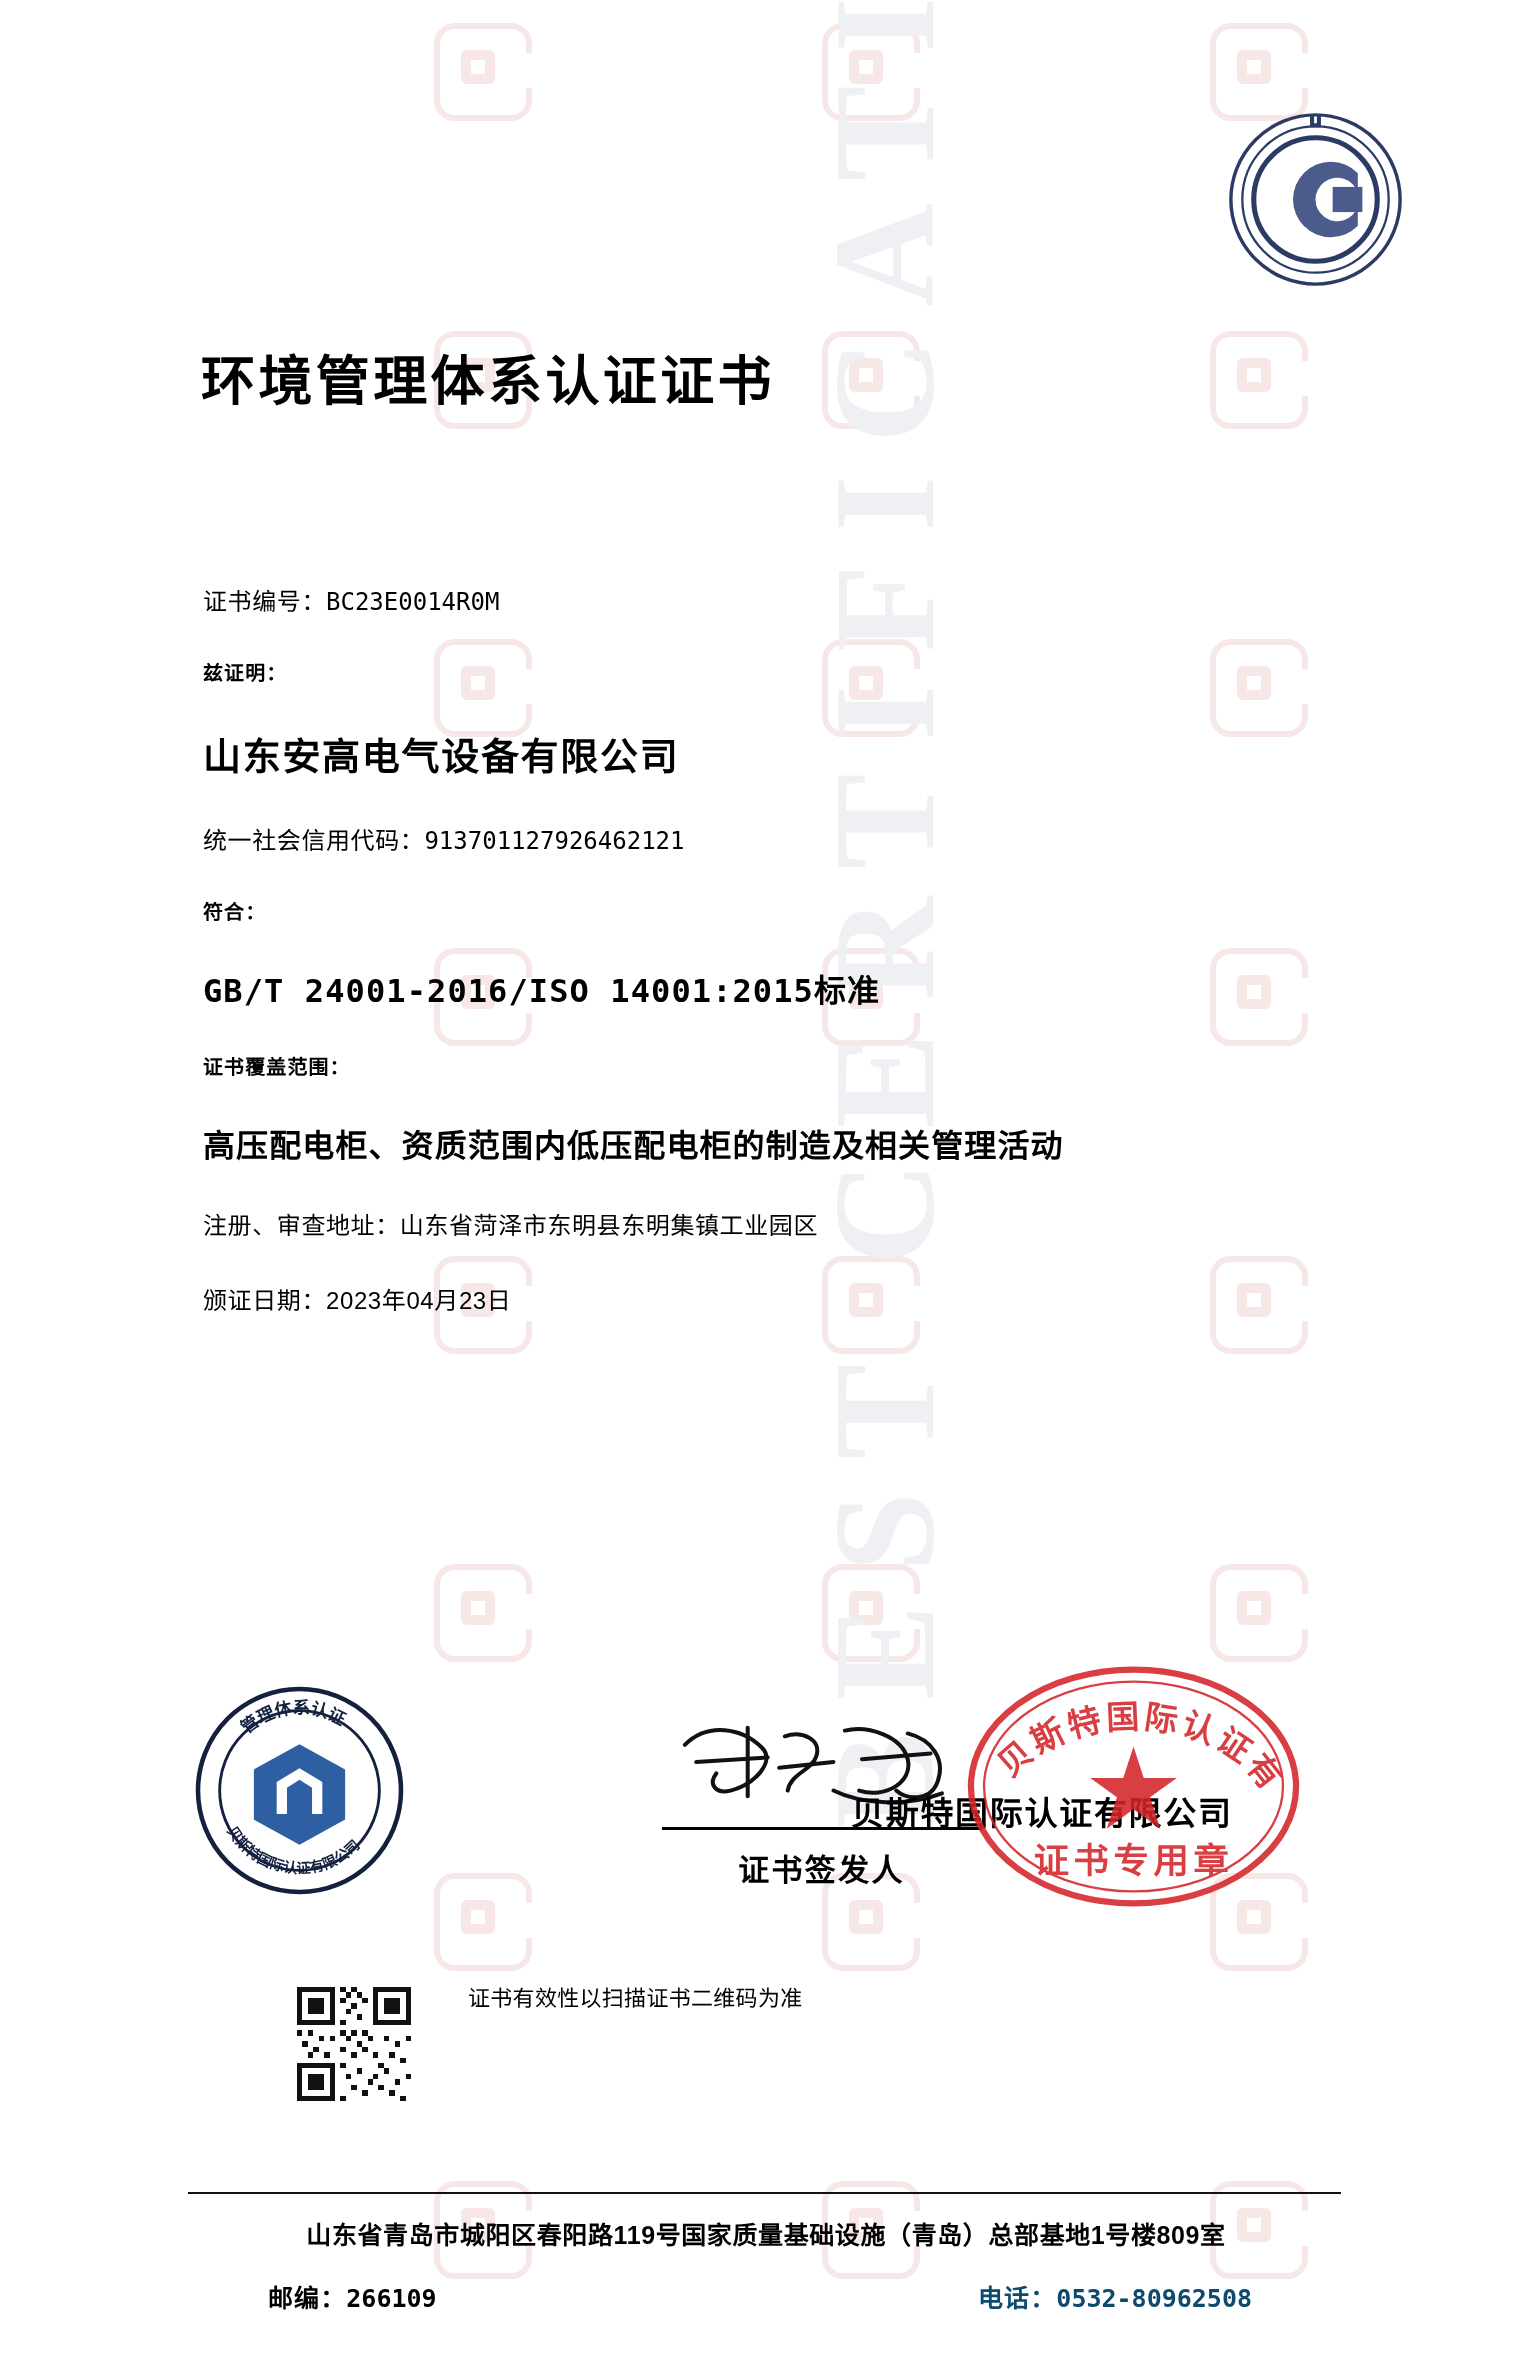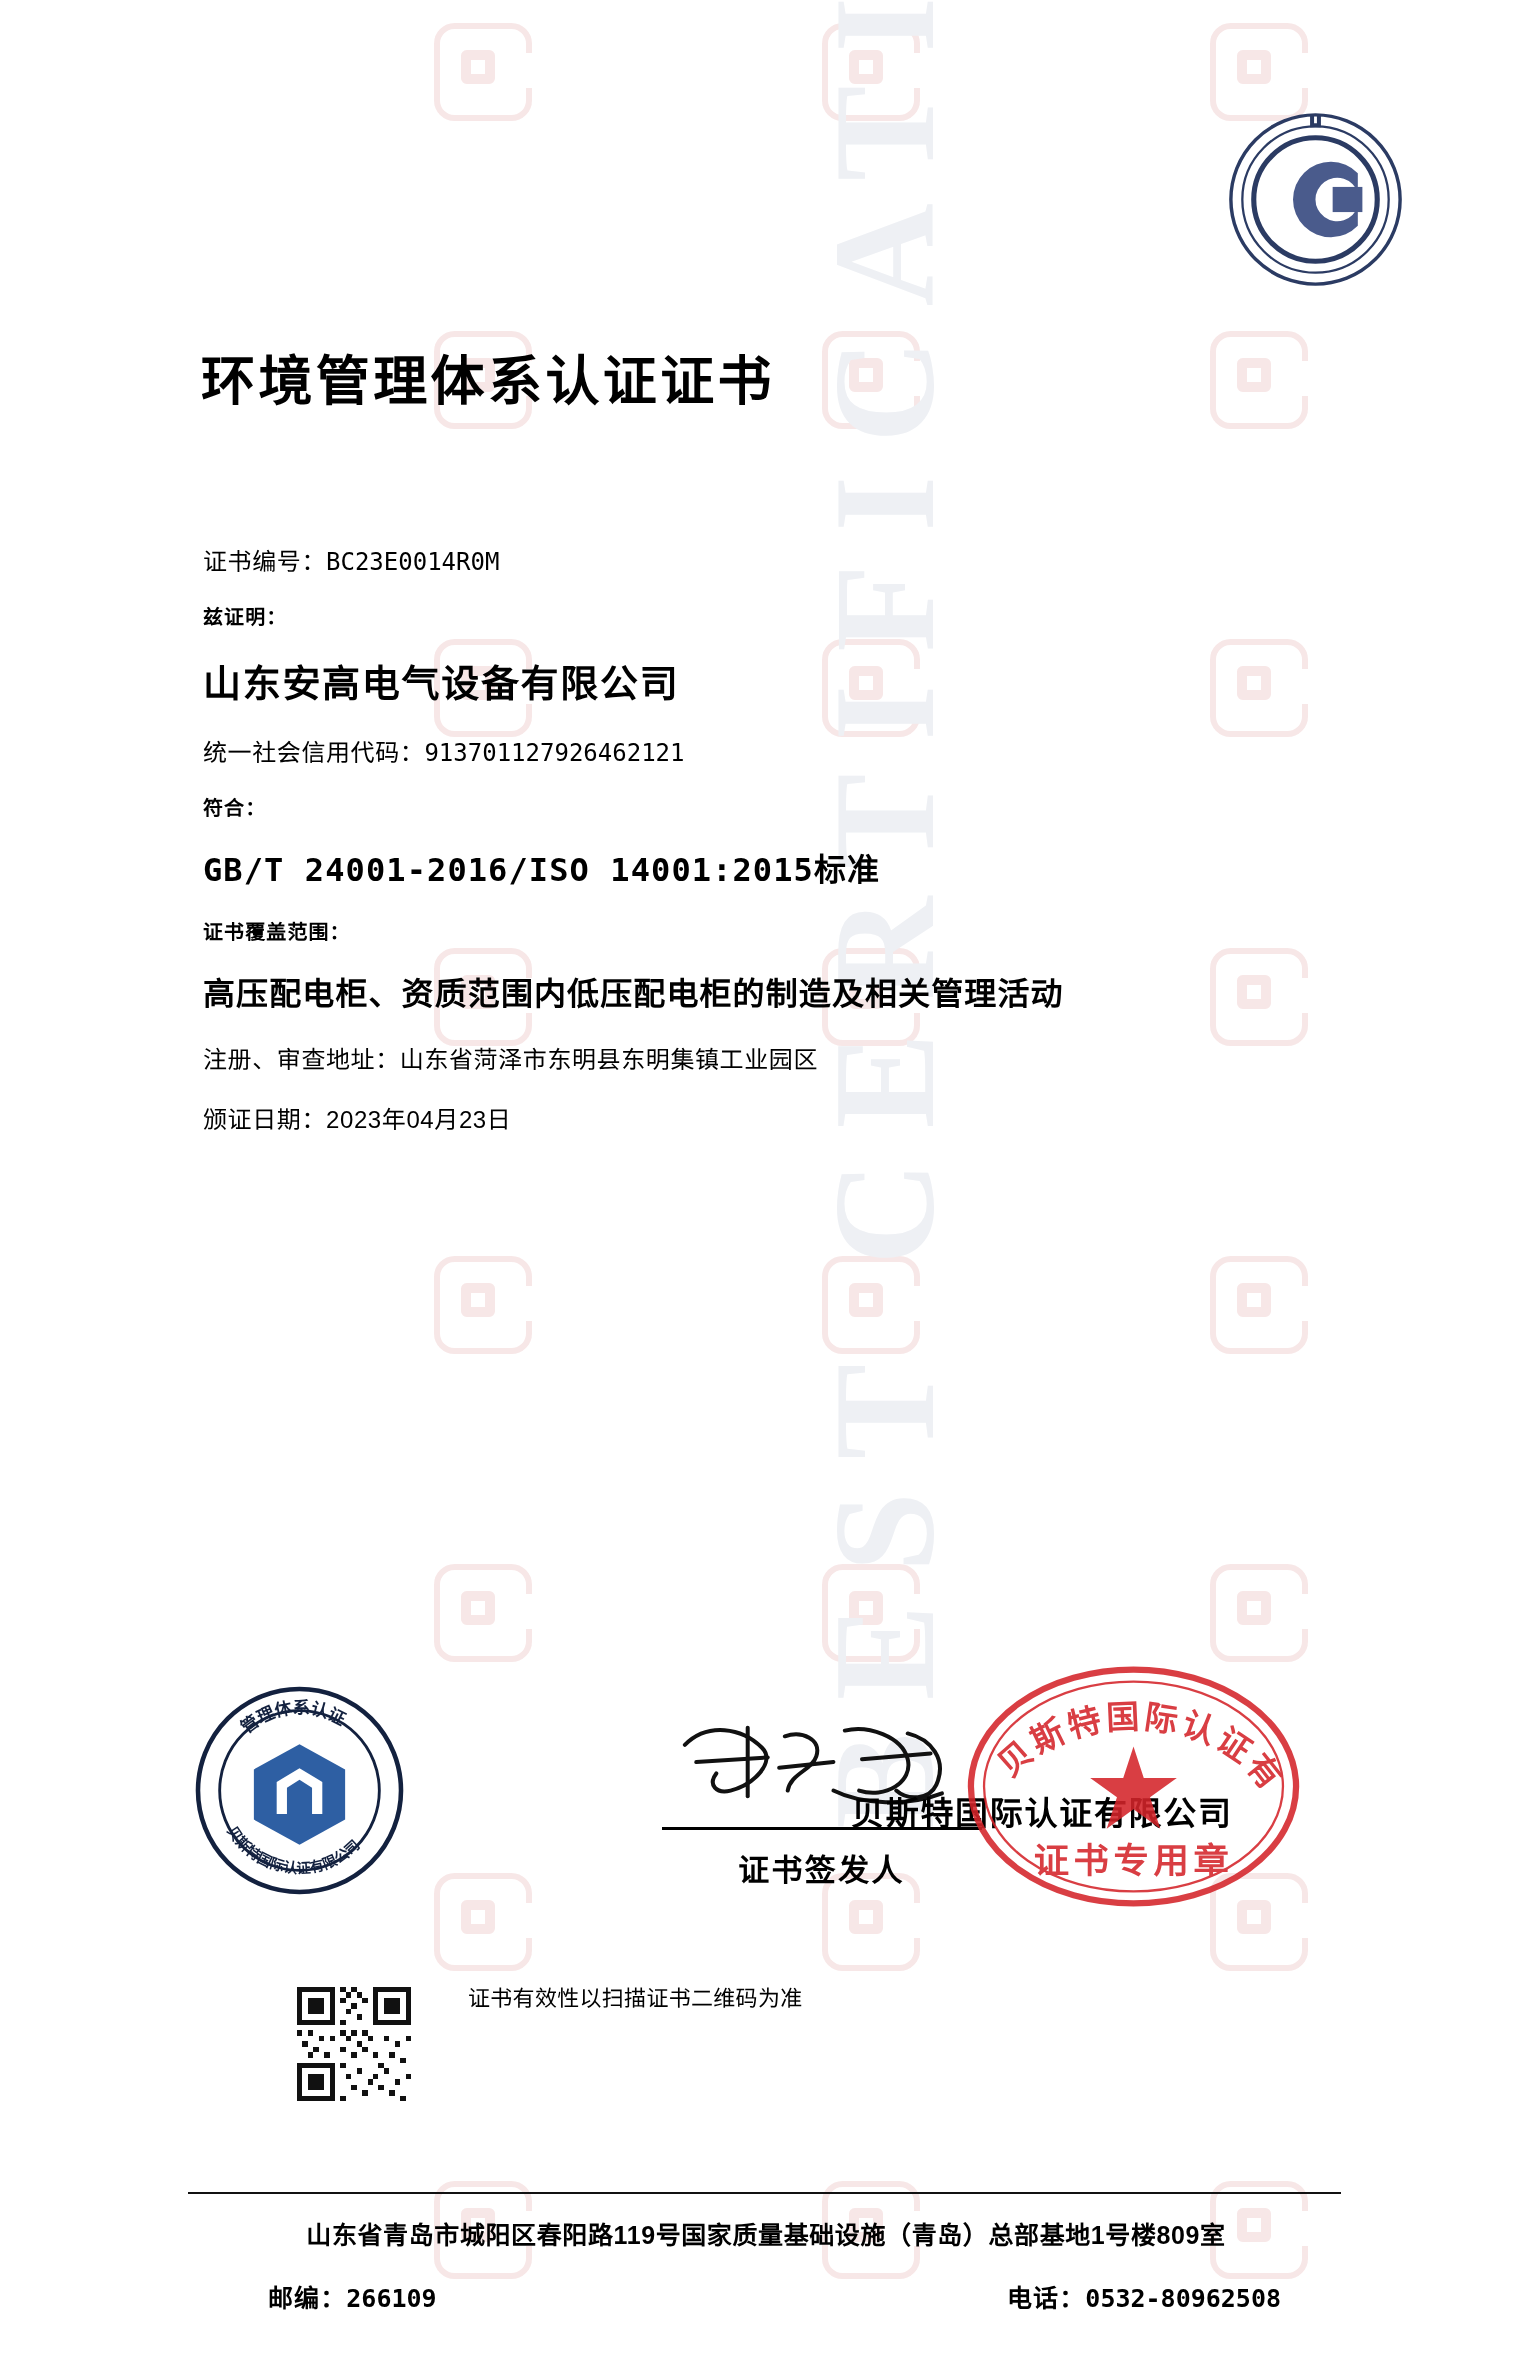--- a/index.html
+++ b/index.html
@@ -98,20 +98,21 @@
   
   .body-block {
     position: absolute;
     left: 203px;
     top: 542px;
     width: 1176px;
   }
   .line {
     white-space: nowrap;
     color: #000;
+    margin-top: 40px;
   }
   .l-small {
     font-size: 24px;
     margin-bottom: 24px;
     letter-spacing: 0.6px;
   }
   .l-mid {
     font-size: 20px;
     font-weight: 700;
     margin-bottom: 23px;
@@ -244,26 +245,26 @@
     position: absolute;
     left: 268px;
     top: 2278px;
     font-size: 25px;
     font-weight: 700;
     letter-spacing: 1.1px;
     color: #000;
   }
   .footer-tel {
     position: absolute;
-    right: 251px;
+    right: 280px;
     top: 2278px;
     font-size: 25px;
     font-weight: 700;
     letter-spacing: 1.1px;
-    color: #000000;
+    color: #0c4a6e;
   }
 </style>
 </head>
 <body>
 
 <div class="page">
 
   <div class="wm-grid" id="wmgrid">
       <div class="wm-c" style="left: 434px; top: 23px;">
         <i></i>

